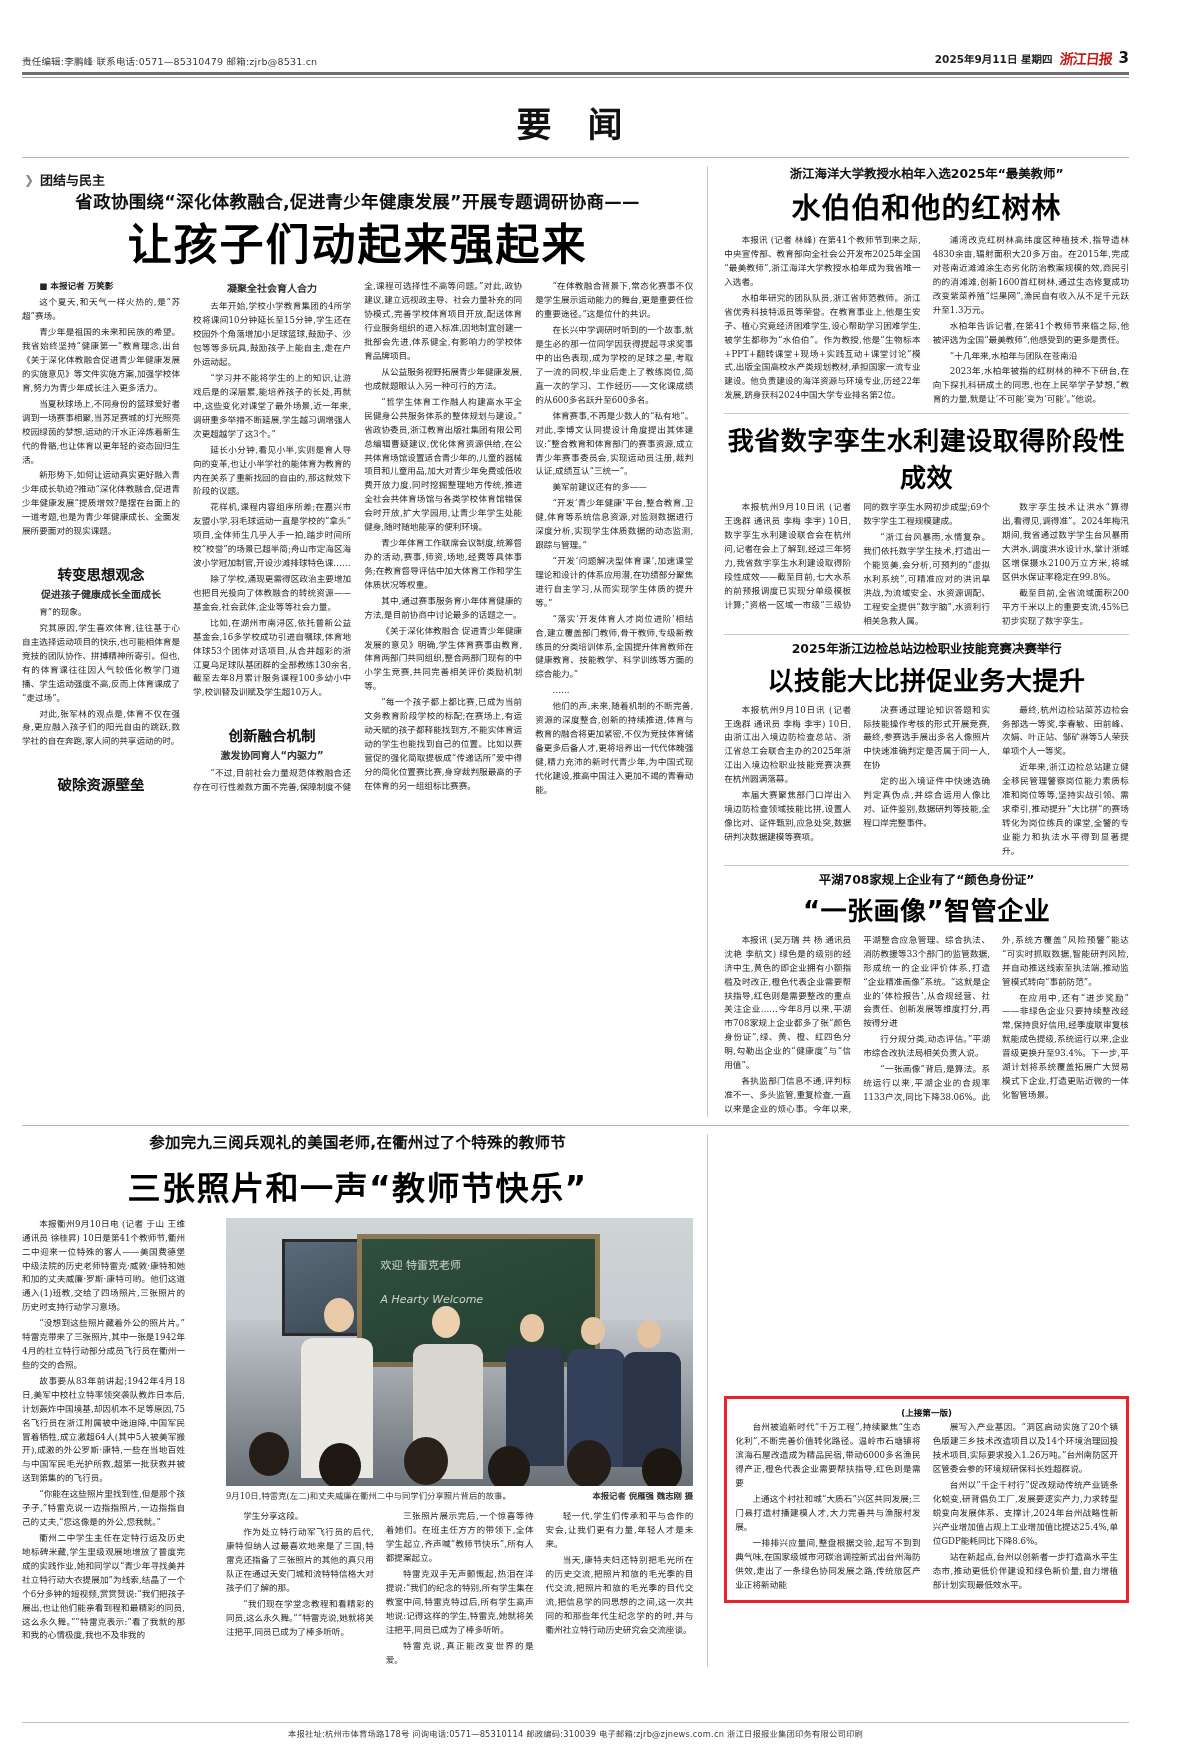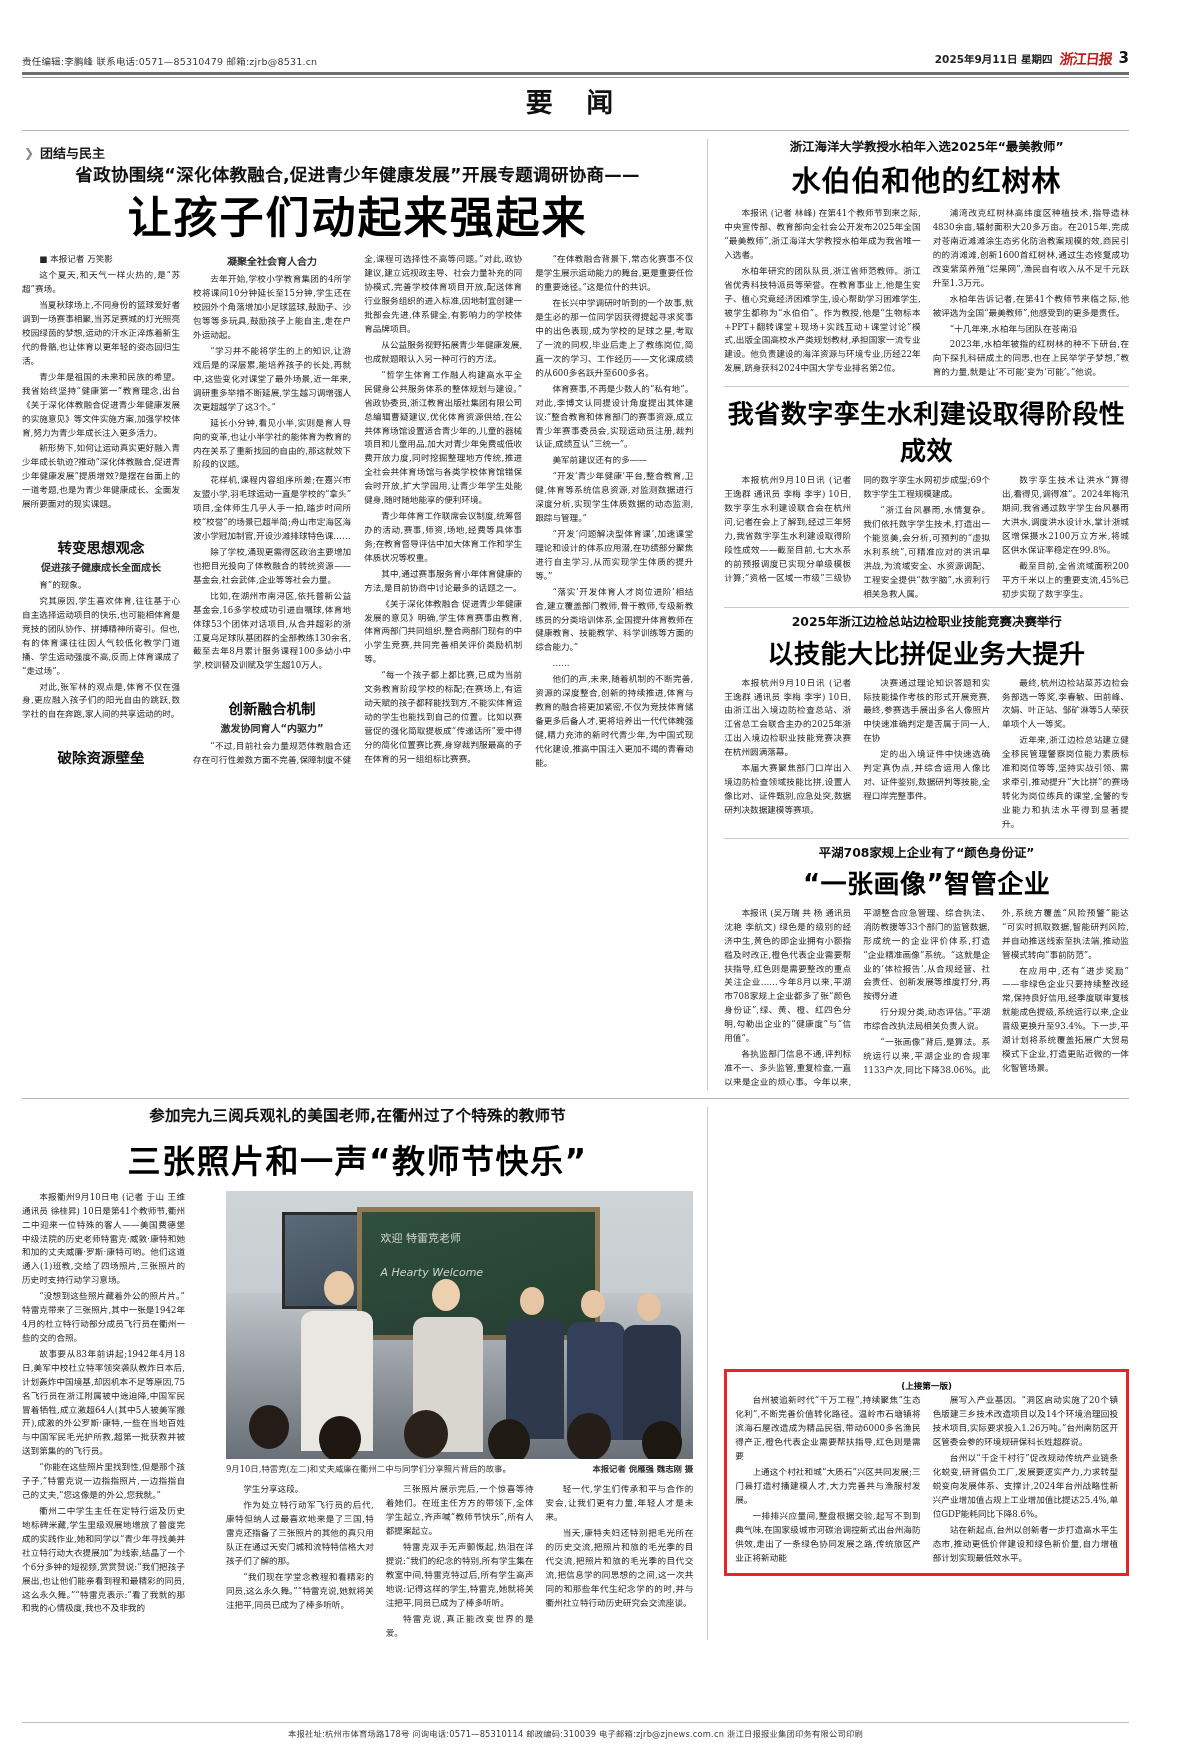--- a/index.html
+++ b/index.html
@@ -17,40 +17,40 @@
   .masthead{display:flex;align-items:flex-end;justify-content:space-between;padding-top:48px;}
   .mh-left{font-size:9.5px;color:#3a3a3a;letter-spacing:.2px;white-space:nowrap;}
   .mh-right{display:flex;align-items:center;gap:7px;font-size:10.5px;color:#222;font-weight:bold;white-space:nowrap;}
   .mh-date{font-size:10.5px;}
   .mh-logo{color:#c01a1a;font-size:14px;font-weight:bold;letter-spacing:-1px;
            font-family:"DejaVu Serif","Liberation Serif",serif;transform:skewX(-6deg);}
   .mh-pageno{font-size:15px;font-weight:bold;color:#111;}
   .mh-rule{height:3px;background:#6f6f6f;margin-top:4px;}
   .mh-rule2{height:1px;background:#9b9b9b;margin-top:1.5px;}
 
-  .section-title{text-align:center;font-size:27px;font-weight:bold;letter-spacing:12px;
-      margin:3px 0 10px 0;color:#111;font-family:"DejaVu Serif","Liberation Serif",serif;}
+  .section-title{text-align:center;font-size:35px;font-weight:bold;letter-spacing:12px;
+      margin:18px 0 10px 0;color:#111;font-family:"DejaVu Serif","Liberation Serif",serif;}
 
   .hr-thin{height:1px;background:#c9c9c9;margin:6px 0;}
   .hr-med{height:1.5px;background:#b4b4b4;margin:8px 0;}
 
   
   .main-grid{display:flex;gap:0;}
   .col-left{width:690px;padding-right:14px;box-sizing:border-box;border-right:1px solid #c9c9c9;}
   .col-right{width:423px;padding-left:16px;box-sizing:border-box;}
 
   
   .kicker{font-size:13px;font-weight:bold;color:#1a1a1a;display:flex;align-items:center;gap:6px;margin:4px 0 3px 2px;}
   .kicker .chev{color:#8a8a8a;font-size:12px;}
   .shoulder{font-size:17.5px;font-weight:bold;text-align:center;color:#111;letter-spacing:.3px;line-height:1.25;}
   .headline-xl{font-size:44px;font-weight:bold;text-align:center;letter-spacing:2px;
       line-height:1.15;margin:6px 0 10px;color:#000;
       font-family:"DejaVu Sans","Liberation Sans",sans-serif;}
 
-  .byline{font-size:9px;font-weight:normal;}
+  .byline{font-size:9px;font-weight:bold;}
 
   
   .cols4{column-count:4;column-gap:13px;column-rule:0;}
   .cols3{column-count:3;column-gap:12px;}
   .cols2{column-count:2;column-gap:12px;}
   .body-txt p{
     font-size:8.6px;line-height:1.62;text-align:justify;margin:0 0 2px 0;
     text-indent:2em;color:#262626;
     font-family:"DejaVu Serif","Liberation Serif",serif;
   }
@@ -126,22 +126,22 @@
         <span>团结与民主</span>
       </div>
 
       <div class="shoulder">省政协围绕“深化体教融合,促进青少年健康发展”开展专题调研协商——</div>
       <div class="headline-xl">让孩子们动起来强起来</div>
 
       <div class="body-txt cols4">
 
         <p class="byline">■ 本报记者 万笑影</p>
         <p>这个夏天,和天气一样火热的,是“苏超”赛场。</p>
+        <p>青少年是祖国的未来和民族的希望。我省始终坚持“健康第一”教育理念,出台《关于深化体教融合促进青少年健康发展的实施意见》等文件实施方案,加强学校体育,努力为青少年成长注入更多活力。</p>
         <p>当夏秋球场上,不同身份的篮球爱好者调到一场赛事相聚,当苏足赛城的灯光照亮校园绿茵的梦想,运动的汗水正淬炼着新生代的骨骼,也让体育以更年轻的姿态回归生活。</p>
-        <p>青少年是祖国的未来和民族的希望。我省始终坚持“健康第一”教育理念,出台《关于深化体教融合促进青少年健康发展的实施意见》等文件实施方案,加强学校体育,努力为青少年成长注入更多活力。</p>
         <p>新形势下,如何让运动真实更好融入青少年成长轨迹?推动“深化体教融合,促进青少年健康发展”提质增效?是摆在台面上的一道考题,也是为青少年健康成长、全面发展所要面对的现实课题。</p>
 
         <div class="sub-h">转变思想观念</div>
         <div class="sub-h2">促进孩子健康成长全面成长</div>
         <p>育”的现象。</p>
         <p>究其原因,学生喜欢体育,往往基于心自主选择运动项目的快乐,也可能相体育是竞技的团队协作、拼搏精神所寄引。但也,有的体育课往往因人气较低化教学门道播、学生运动强度不高,反而上体育课成了“走过场”。</p>
         <p>对此,张军林的观点是,体育不仅在强身,更应融入孩子们的阳光自由的跳跃,数学社的自在奔跑,家人间的共享运动的时。</p>
 
         <div class="sub-h">破除资源壁垒</div>
         <div class="sub-h2">凝聚全社会育人合力</div>

